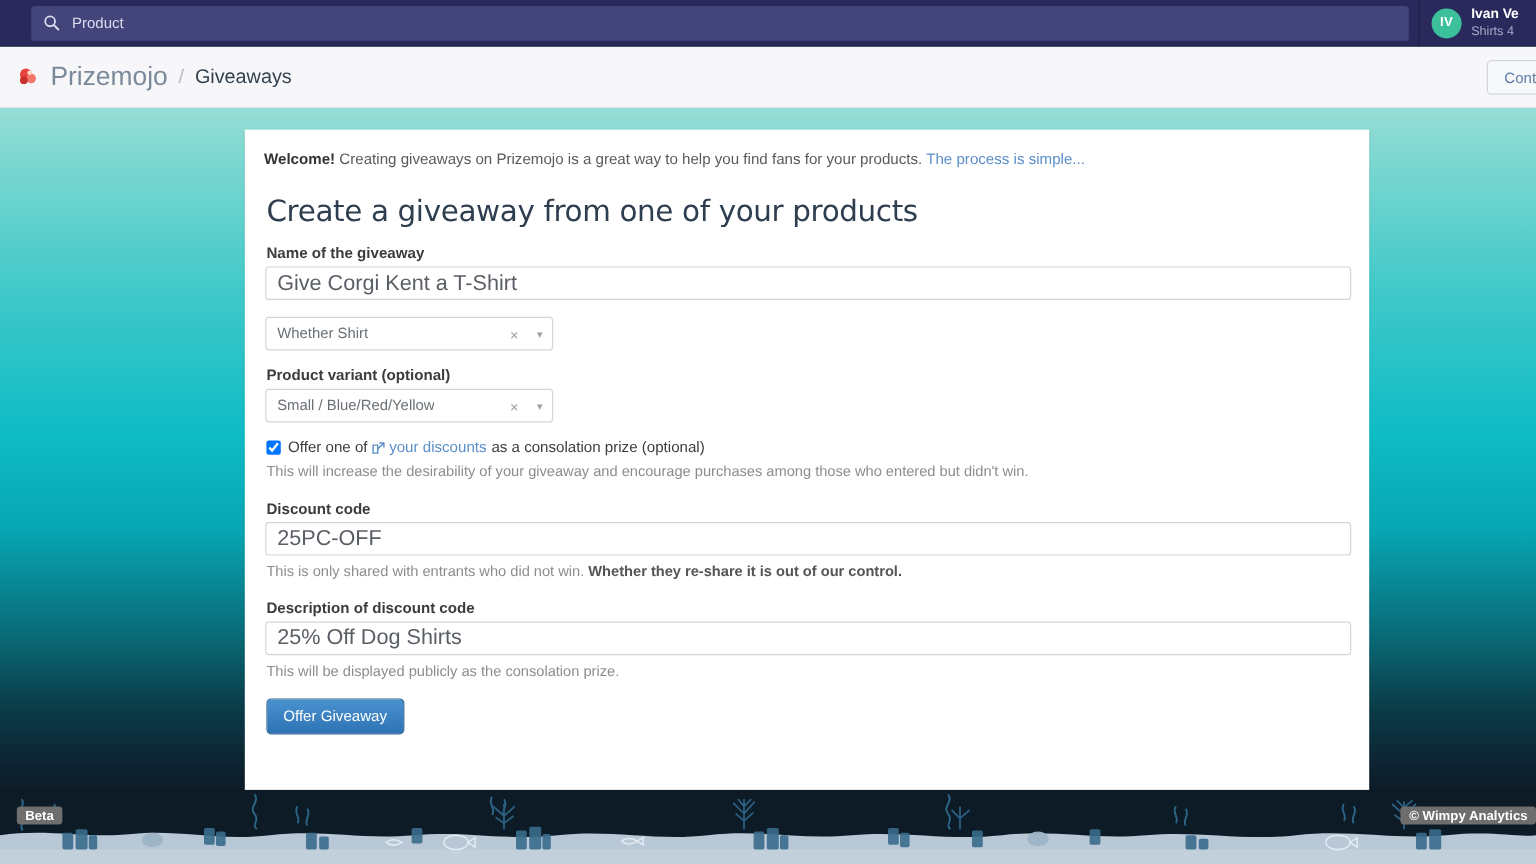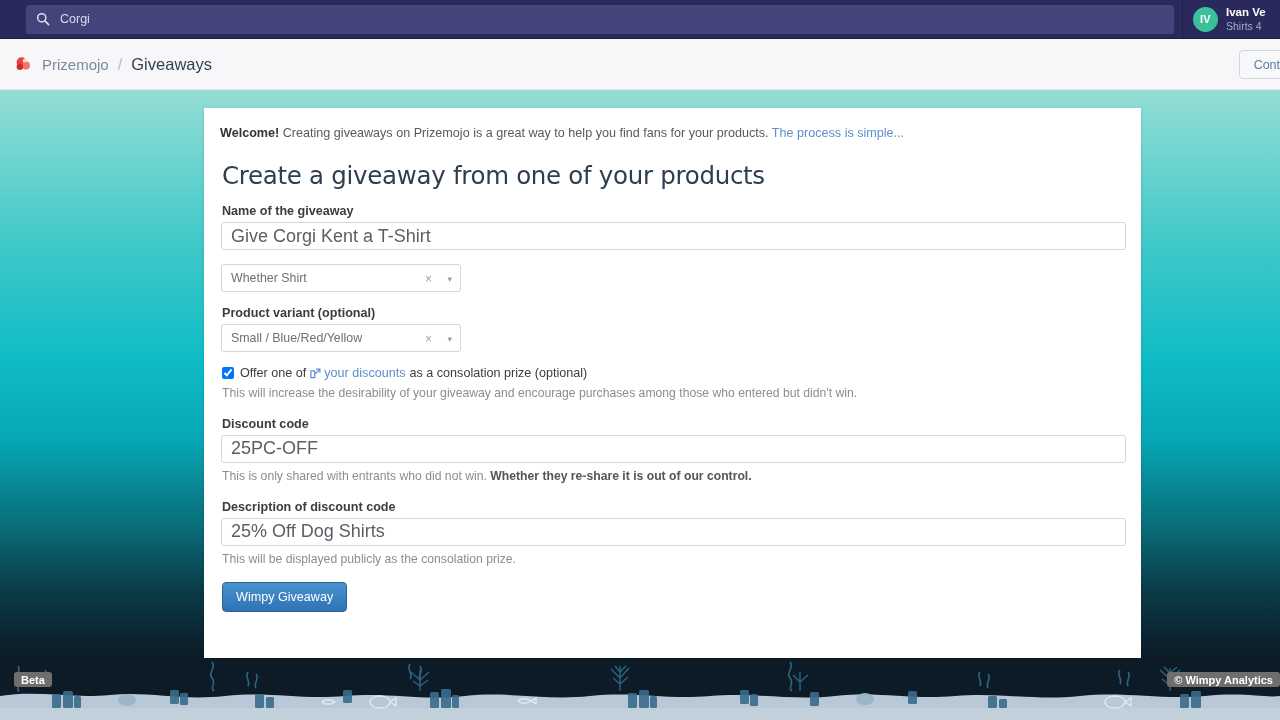--- a/index.html
+++ b/index.html
@@ -57,21 +57,21 @@
   
   .crumbbar {
     position: absolute; top: 39px; left: 0; width: 1280px; height: 51px;
     background: #f7f7f9; border-bottom: 1px solid #e3e3e8;
     display: flex; align-items: center;
   }
   .crumb-logo {
     margin-left: 14px; width: 19px; height: 19px; flex: none;
   }
   .crumb-root {
-    margin-left: 9px; font-size: 15px; color: #7b8a9a;
+    margin-left: 9px; font-size: 22px; color: #7b8a9a;
     text-decoration: none;
   }
   .crumb-sep { margin: 0 9px; font-size: 16.5px; color: #b4bcc4; }
   .crumb-cur { font-size: 16.5px; color: #33414e; }
   .contact-btn {
     position: absolute; right: -22px; top: 11px;
     height: 29px; padding: 0 14px;
     background: #f7f8fa; border: 1px solid #cfd6de; border-radius: 4px;
     color: #5b7ca6; font-size: 12.5px;
     display: flex; align-items: center; white-space: nowrap;
@@ -173,21 +173,21 @@
 </style>
 </head>
 <body>
 
 <div class="topbar">
   <div class="search-wrap">
     <svg class="search-icon" viewBox="0 0 16 16">
       <circle cx="6.6" cy="6.6" r="4.7" fill="none" stroke="#dcdcee" stroke-width="1.7"></circle>
       <line x1="10.2" y1="10.2" x2="14.4" y2="14.4" stroke="#dcdcee" stroke-width="1.9" stroke-linecap="round"></line>
     </svg>
-    <span class="search-text">Corgi</span>
+    <span class="search-text">Product</span>
   </div>
   <div class="topbar-divider"></div>
   <div class="user-block">
     <div class="avatar">IV</div>
     <div class="user-meta">
       <div class="user-name">Ivan Ve</div>
       <div class="user-org">Shirts 4</div>
     </div>
   </div>
 </div>
@@ -264,21 +264,21 @@
       </div>
     </div>
 
     
     <div class="field-block">
       <div class="field-label">Description of discount code</div>
       <input class="text-input" type="text" value="25% Off Dog Shirts" style="">
       <div class="help">This will be displayed publicly as the consolation prize.</div>
     </div>
 
-    <button class="btn-primary">Wimpy Giveaway</button>
+    <button class="btn-primary">Offer Giveaway</button>
   </div>
 </div>
 
 <div class="seabed">
   <svg width="1280" height="62" viewBox="0 0 1280 62">
     <rect x="0" y="0" width="1280" height="62" fill="#0d1b26"></rect>
     <g stroke="#2f6a8c" stroke-width="1.6" fill="none" opacity=".95">
       <path d="M18 8c4 5-4 9 0 14s-3 8 1 12"></path>
       <path d="M212 4c5 6-5 10 0 16s-3 9 2 13"></path>
       <path d="M410 6c-4 6 4 10 0 15"></path>

